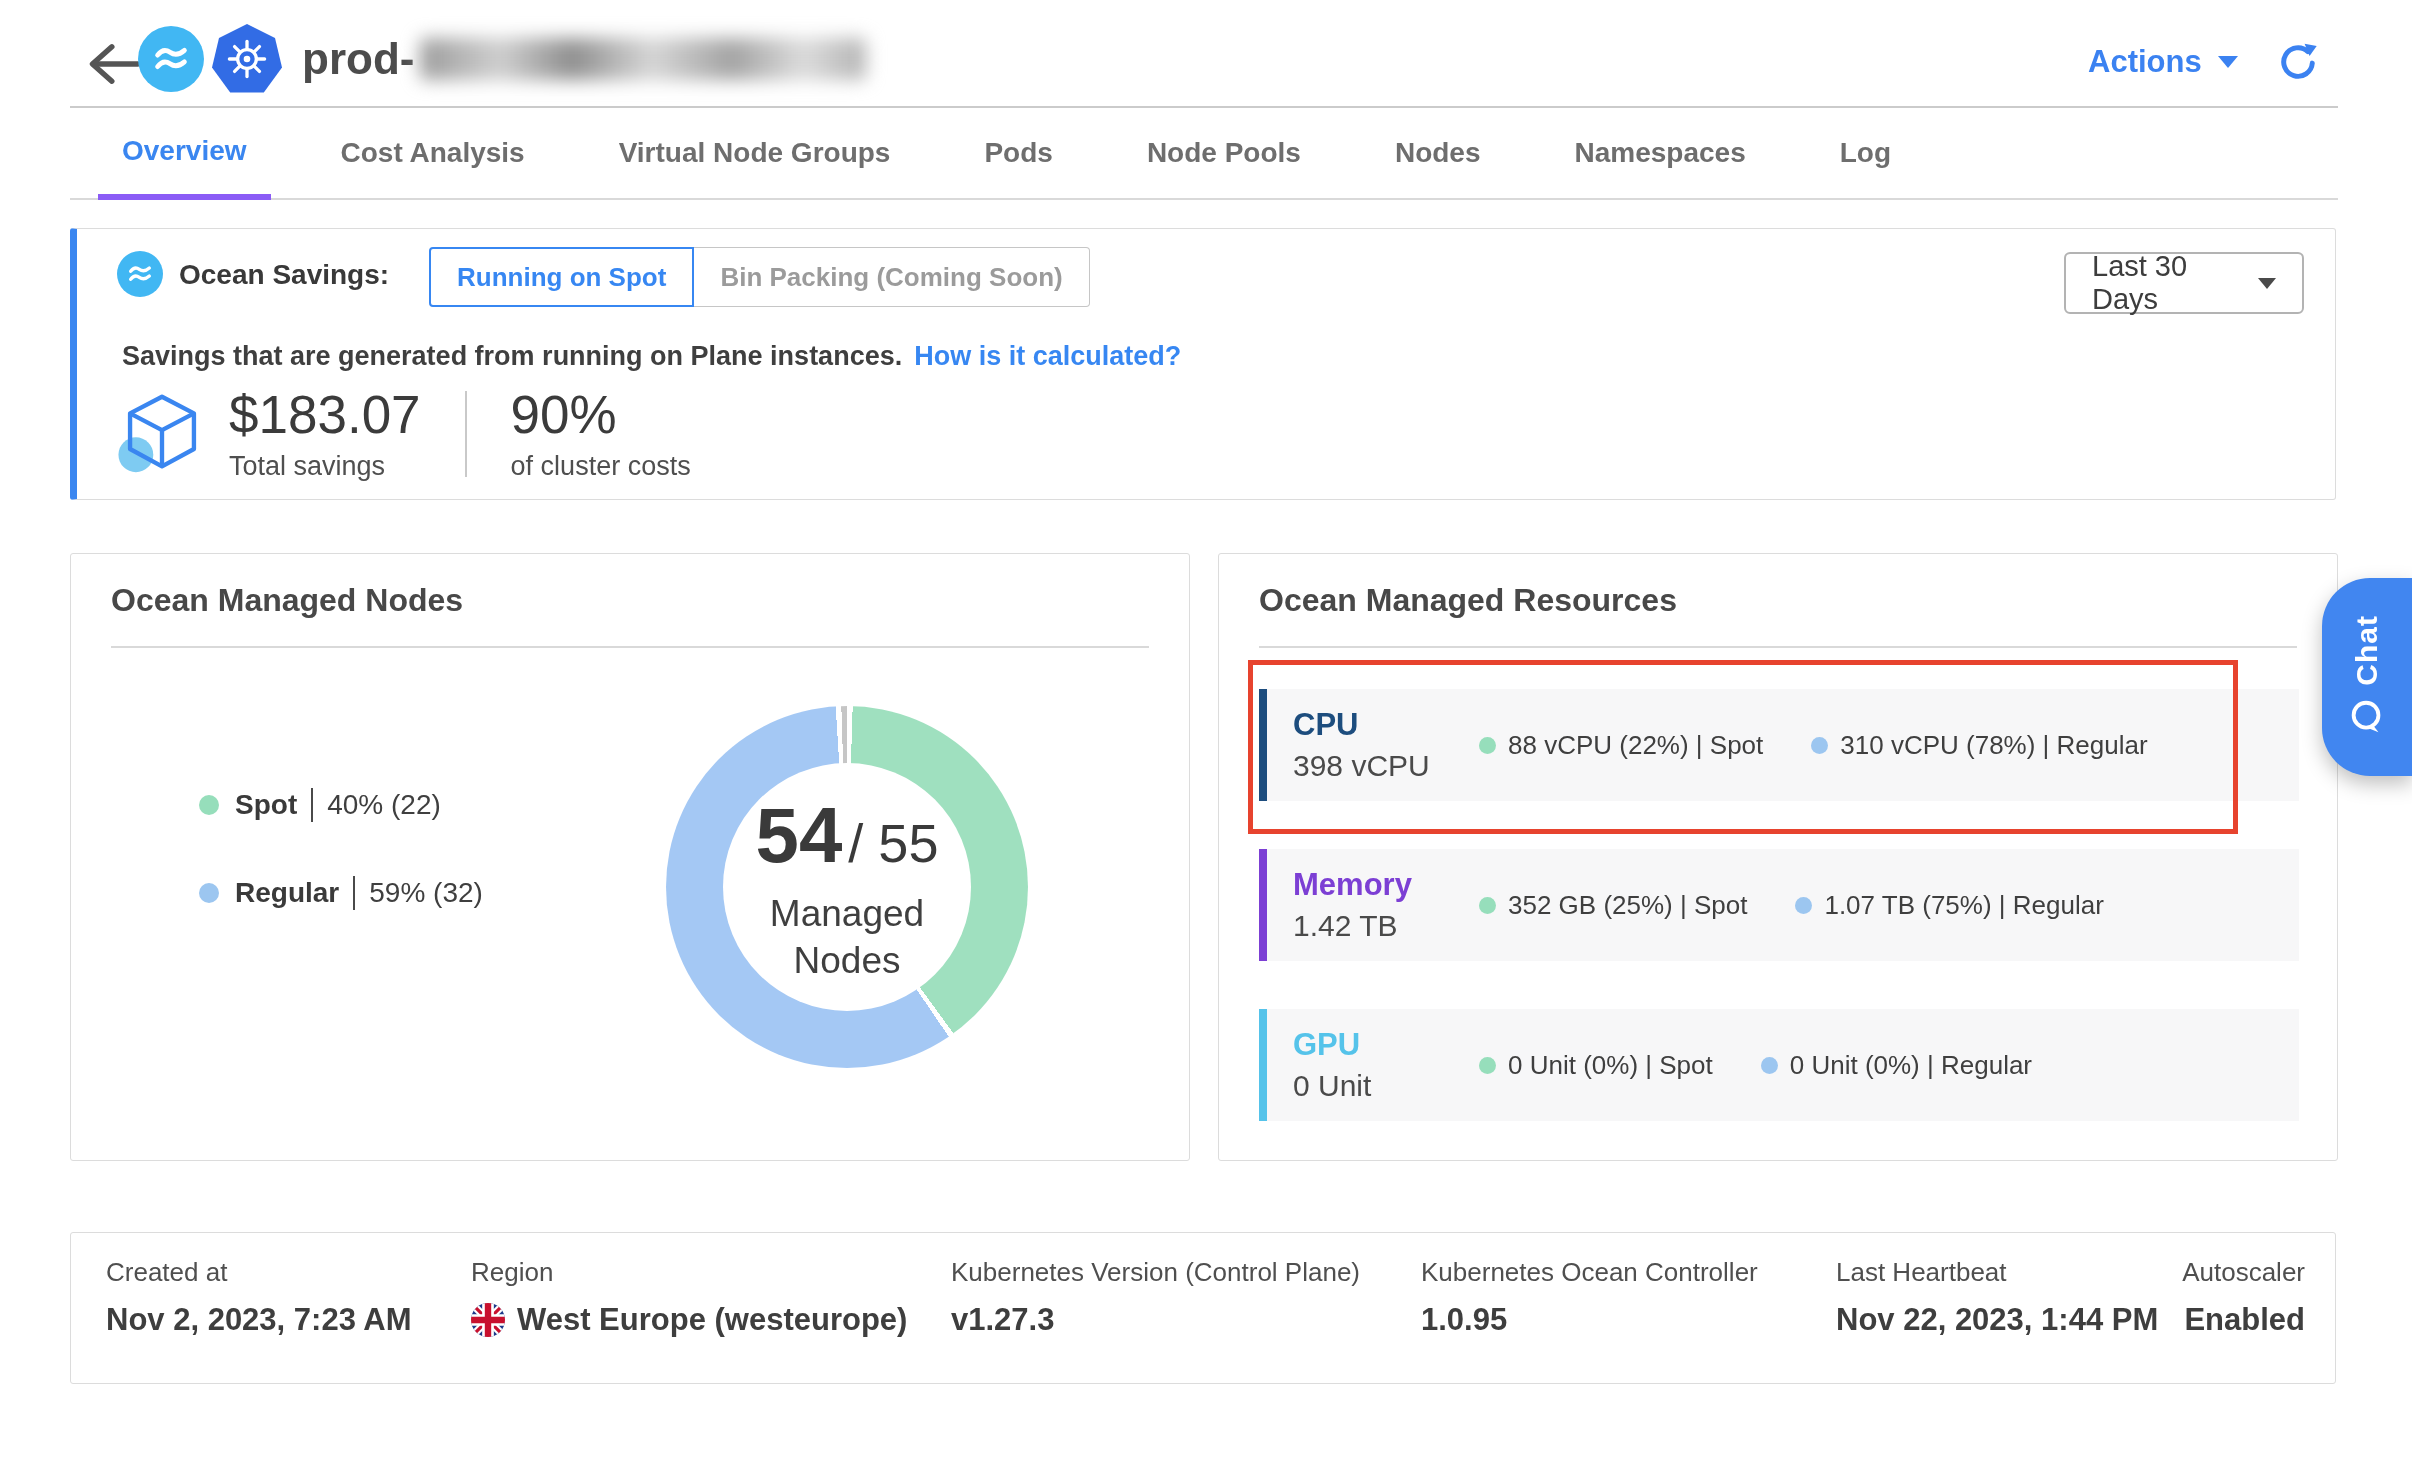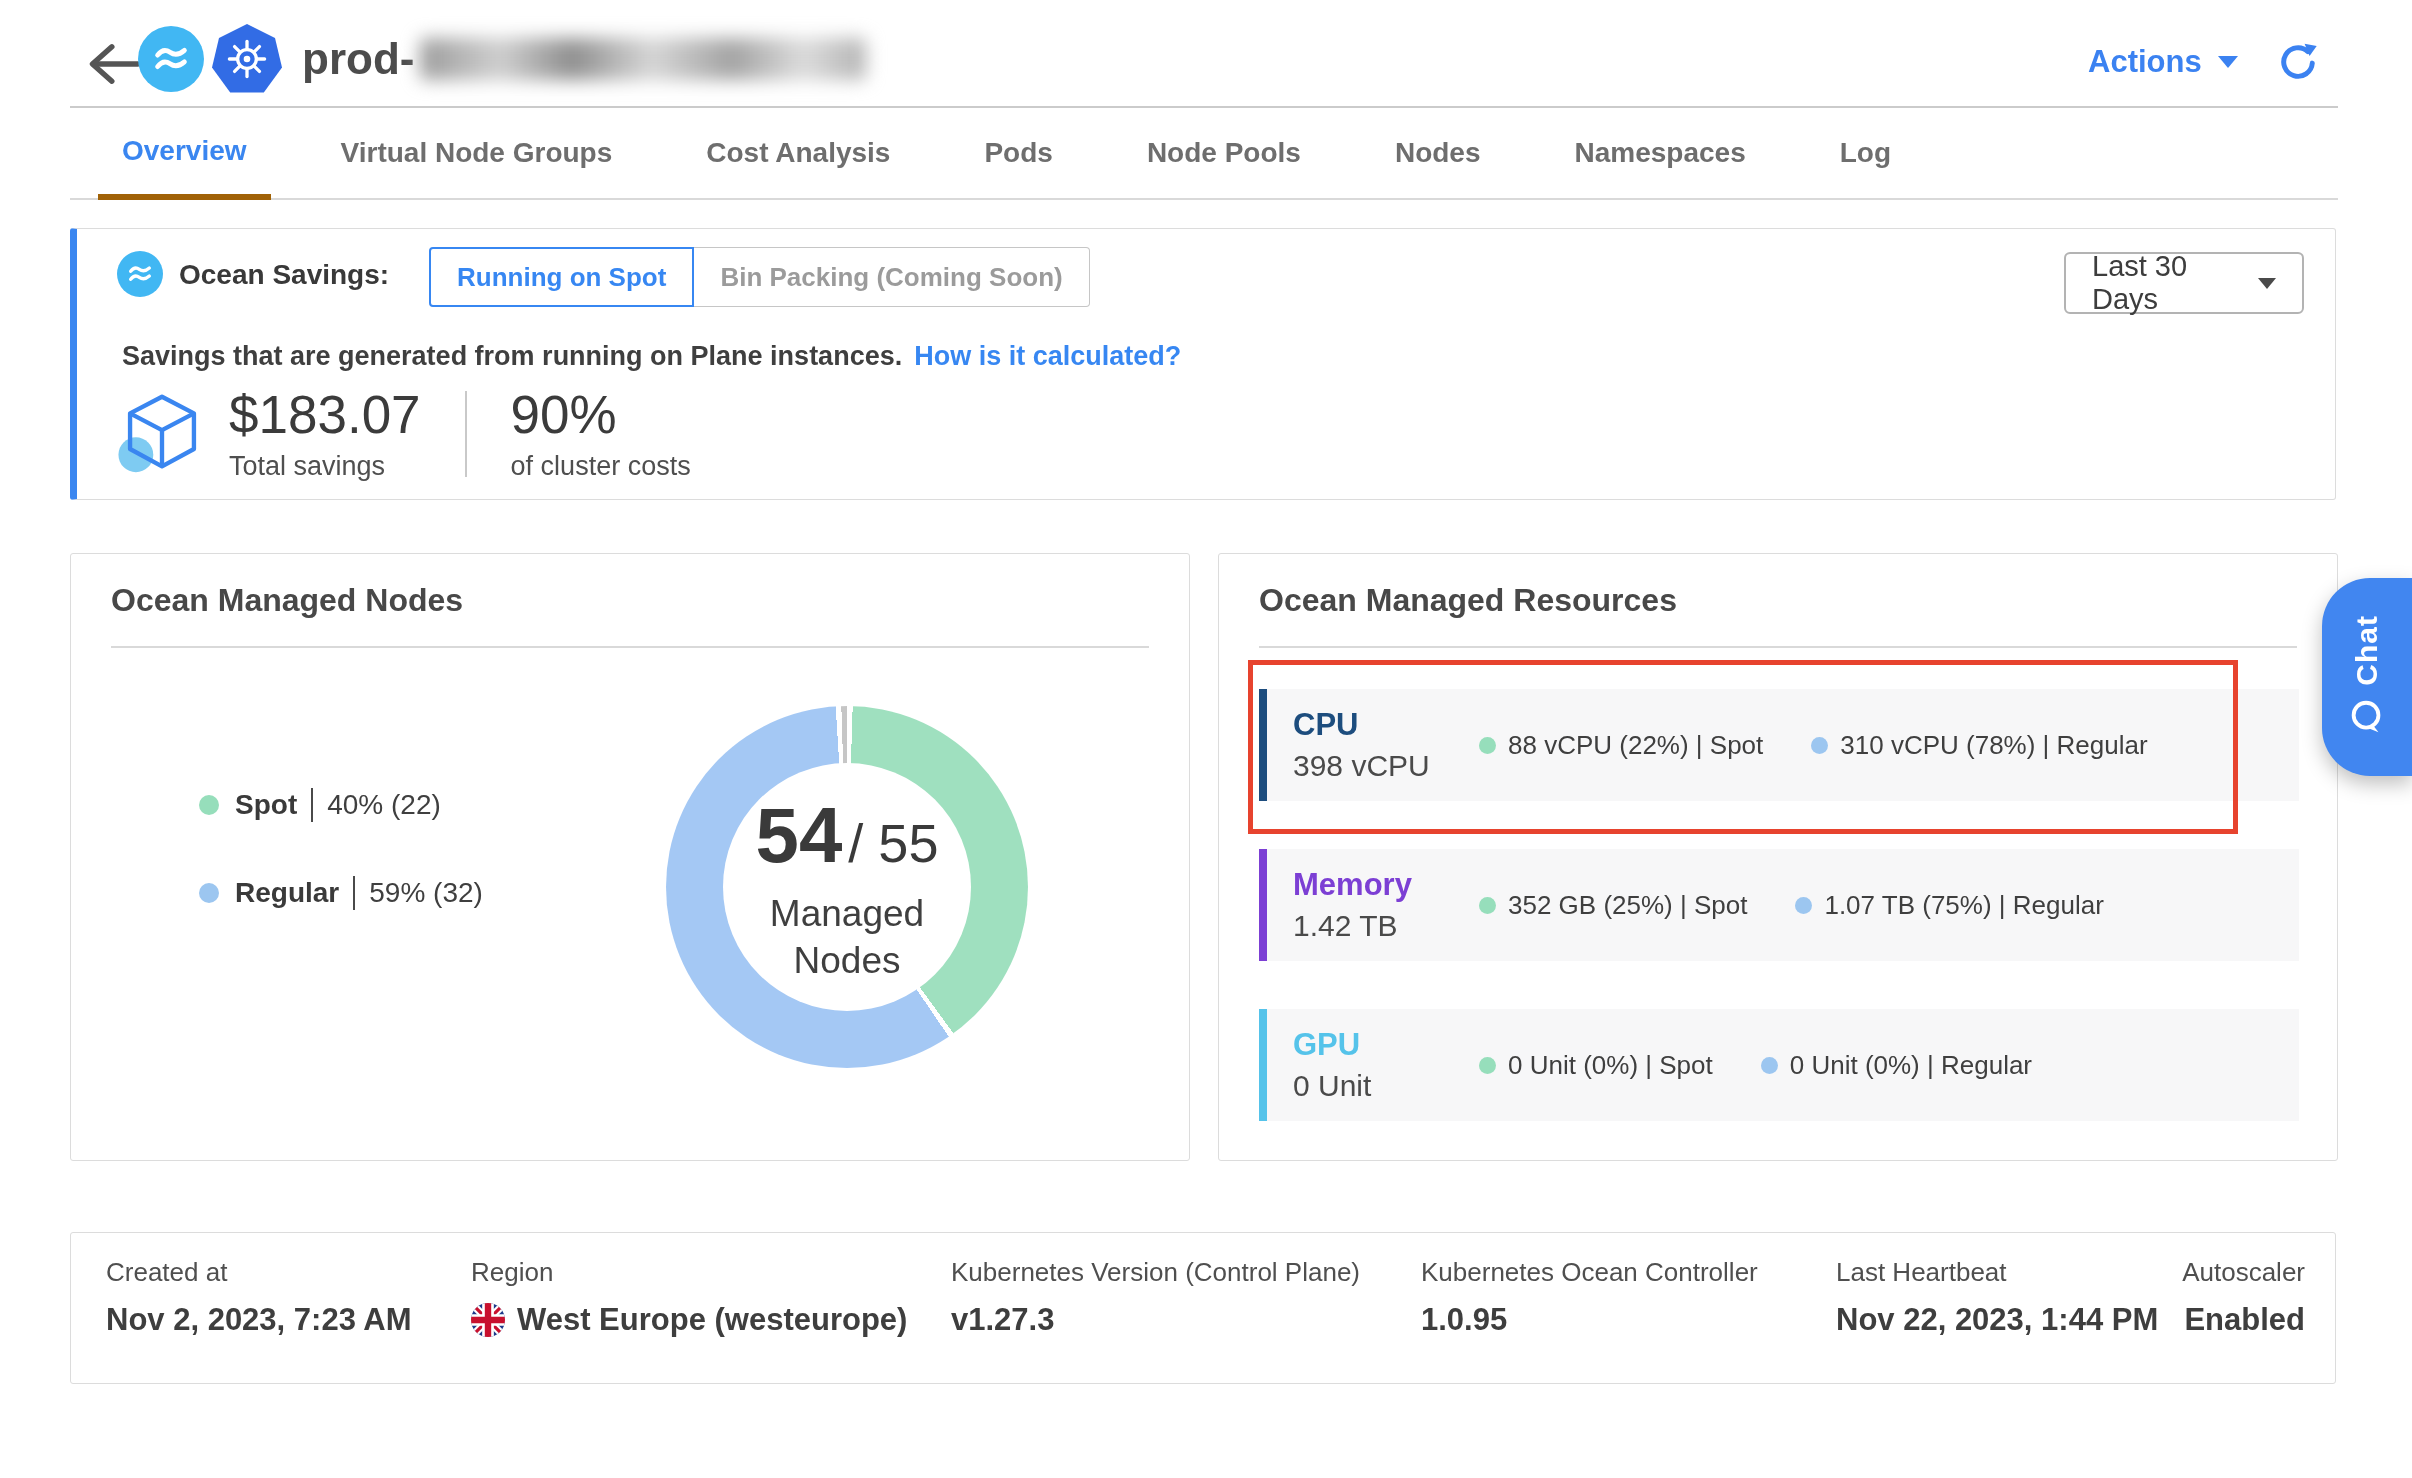--- a/index.html
+++ b/index.html
@@ -13,21 +13,21 @@
   .cluster-title { position:absolute; left:302px; top:34px; font-size:44px; font-weight:700; color:#4c4c4c; display:flex; align-items:center; }
   .redacted { display:inline-block; width:446px; height:42px; margin-left:6px; border-radius:6px; filter:blur(9px);
     background:linear-gradient(90deg,#9b9b9b 0%,#cfcfcf 18%,#8f8f8f 34%,#d6d6d6 52%,#a3a3a3 70%,#dcdcdc 86%,#b3b3b3 100%); }
   .actions { position:absolute; left:2088px; top:44px; display:flex; align-items:center; gap:16px; color:#3b82f1; font-size:31px; font-weight:700; cursor:pointer; }
   .caret-down { width:0; height:0; border-left:10px solid transparent; border-right:10px solid transparent; border-top:12px solid currentColor; }
   .refresh-btn { position:absolute; left:2276px; top:40px; width:44px; height:44px; cursor:pointer; }
 
   
   .tabstrip { position:absolute; left:70px; top:106px; width:2268px; height:94px; border-top:2px solid #cbcbcb; border-bottom:2px solid #d9d9d9; display:flex; padding-left:28px; }
   .tab { display:flex; align-items:center; padding:0 24px; margin-right:46px; font-size:28px; font-weight:700; color:#6e6e6e; cursor:pointer; }
-  .tab.active { color:#3a86f0; border-bottom:6px solid #a16207; margin-bottom:-2px; }
+  .tab.active { color:#3a86f0; border-bottom:6px solid #8b5cf6; margin-bottom:-2px; }
 
   
   .banner { position:absolute; left:70px; top:228px; width:2266px; height:272px; background:#fff; border:1px solid #dcdcdc; border-left:7px solid #3a86f0; border-radius:3px; }
   .banner-logo { position:absolute; left:40px; top:22px; width:46px; height:46px; border-radius:50%; background:#41b7f3; display:flex; align-items:center; justify-content:center; }
   .banner-label { position:absolute; left:102px; top:30px; font-size:28px; font-weight:700; color:#393939; }
   .seg { position:absolute; left:352px; top:18px; height:60px; display:flex; }
   .seg-active { min-width:234px; padding:0 26px; display:flex; align-items:center; justify-content:center; border:2px solid #3787f2; border-radius:4px 0 0 4px; color:#3787f2; font-size:26px; font-weight:700; background:#fff; cursor:pointer; z-index:1; }
   .seg-disabled { min-width:312px; padding:0 26px; display:flex; align-items:center; justify-content:center; border:1px solid #c6c6c6; border-left:none; border-radius:0 4px 4px 0; color:#9b9b9b; font-size:26px; font-weight:700; background:#fff; cursor:pointer; }
   .period { position:absolute; right:31px; top:23px; width:240px; height:62px; border:2px solid #b3b3b3; border-radius:6px; display:flex; align-items:center; justify-content:space-between; padding:0 26px; font-size:29px; color:#3d3d3d; cursor:pointer; background:#fff; }
   .period .caret-down { color:#4a4a4a; border-left-width:9px; border-right-width:9px; border-top-width:11px; }
@@ -126,22 +126,22 @@
   </div>
   <div class="refresh-btn">
     <svg width="44" height="44" viewBox="0 0 40 40">
         <path d="M33 21 a13 13 0 1 1 -4 -10.4" fill="none" stroke="#3b82f1" stroke-width="4.5" stroke-linecap="round"></path>
         <polygon points="26,3.5 37,5.5 30.5,14.5" fill="#3b82f1"></polygon>
       </svg>
   </div>
 
   <div class="tabstrip">
     <div class="tab active">Overview</div>
+    <div class="tab">Cost Analysis</div>
     <div class="tab">Virtual Node Groups</div>
-    <div class="tab">Cost Analysis</div>
     <div class="tab">Pods</div>
     <div class="tab">Node Pools</div>
     <div class="tab">Nodes</div>
     <div class="tab">Namespaces</div>
     <div class="tab">Log</div>
   </div>
 
   <div class="banner">
     <div class="banner-logo">
       <svg width="32" height="32" viewBox="0 0 48 48">

